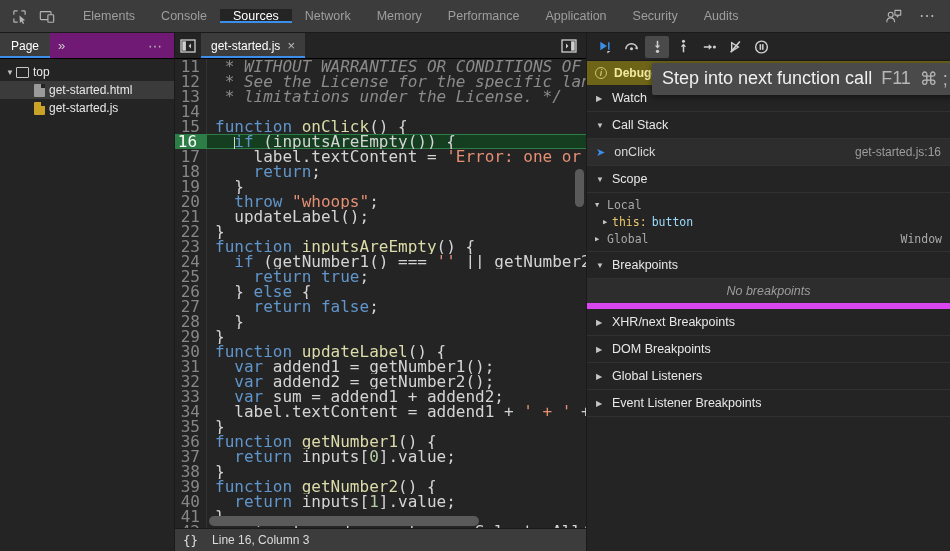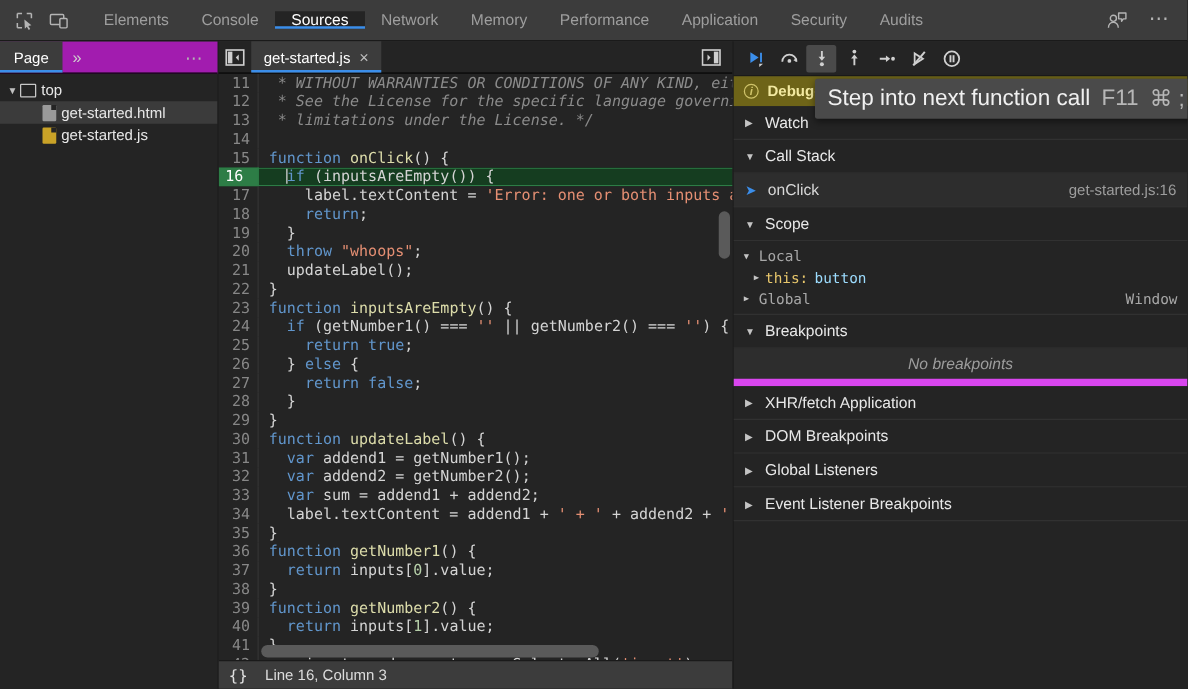--- a/index.html
+++ b/index.html
@@ -39,21 +39,21 @@
   }
   .topbar-right { margin-left: auto; display: flex; align-items: center; padding-right: 10px; gap: 10px; }
   .dots-v { letter-spacing: 2px; color: #b4b4b4; font-size: 16px; line-height: 1; cursor: pointer; padding: 0 3px; }
 
   
   .body { flex: 1; display: flex; min-height: 0; }
 
   
   .navigator { width: 175px; min-width: 175px; background: #242424; display: flex; flex-direction: column;
                border-right: 1px solid #1a1a1a; }
-  .nav-tabbar { height: 26px; min-height: 26px; display: flex; align-items: stretch; background: #a21caf;
+  .nav-tabbar { height: 26px; min-height: 26px; display: flex; align-items: stretch; background: #701a75;
                 border-bottom: 1px solid #000; }
   .nav-tab { display: flex; align-items: center; padding: 0 11px; font-size: 12px; color: #cfcfcf;
              position: relative; cursor: pointer; }
   .nav-tab.active { background: #3c3c3c; color: #fff; }
   .nav-tab.active::after { content:""; position:absolute; left:0; right:0; bottom:0; height:2px; background:#3b8eea; }
   .nav-more { display:flex; align-items:center; padding:0 8px; color:#cfcfcf; font-size:13px; cursor:pointer; }
   .nav-dots { margin-left:auto; display:flex; align-items:center; padding:0 10px; color:#b4b4b4;
               letter-spacing:2px; font-size:14px; line-height:1; cursor:pointer; }
   .tree { padding-top: 4px; font-size: 12px; flex:1; overflow:hidden; }
   .tree-row { display: flex; align-items: center; height: 18px; padding-left: 4px; cursor: pointer; white-space: nowrap; }
@@ -72,21 +72,21 @@
   .ed-tabbar { height: 26px; min-height: 26px; display:flex; align-items:stretch; background:#242424;
                border-bottom:1px solid #000; }
   .ed-tb-btn { width:26px; display:flex; align-items:center; justify-content:center; cursor:pointer; }
   .ed-tab { display:flex; align-items:center; gap:7px; padding:0 10px; background:#3c3c3c; color:#fff;
             font-size:12px; position:relative; cursor:pointer; }
   .ed-tab::after { content:""; position:absolute; left:0; right:0; bottom:0; height:2px; background:#3b8eea; }
   .ed-tab .close { color:#bdbdbd; font-size:13px; line-height:1; cursor:pointer; }
   .ed-tabbar-right { margin-left:auto; display:flex; align-items:center; padding-right:4px; }
 
   .codewrap { flex:1; position:relative; overflow:hidden; background:#242424; }
-  .code { font-family:"DejaVu Sans Mono","Liberation Mono",monospace; font-size:12px; line-height:15px;
+  .code { font-family:"DejaVu Sans Mono","Liberation Mono",monospace; font-size:16px; line-height:15px;
           white-space:pre; position:absolute; top:0; left:0; right:0; }
   .cl { display:flex; height:15px; }
   .cl.hl { background:#153d20; box-shadow: inset 0 1px 0 #2d7d46, inset 0 -1px 0 #2d7d46; }
   .ln { width:32px; min-width:32px; text-align:right; padding-right:6px; color:#878787;
         border-right:1px solid #333; }
   .cl.hl .ln { background:#2d7d46; color:#fff; border-right:1px solid #2d7d46;text-align:center; }
   .ctext { padding-left:8px; overflow:hidden; }
   .tok-cmt { color:#8b8b8b; font-style:italic; }
   .tok-kw  { color:#6196cc; }
   .tok-fn  { color:#dcdcaa; }
@@ -365,21 +365,21 @@
       </div>
 
       <div class="sect-head">
         <span class="tri">▼</span>
         <span>Breakpoints</span>
       </div>
       <div class="nobp">No breakpoints</div>
 
       <div class="sect-head">
         <span class="tri">▶</span>
-        <span>XHR/fetch Application</span>
+        <span>XHR/next Breakpoints</span>
       </div>
       <div class="sect-head">
         <span class="tri">▶</span>
         <span>DOM Breakpoints</span>
       </div>
       <div class="sect-head">
         <span class="tri">▶</span>
         <span>Global Listeners</span>
       </div>
       <div class="sect-head">

